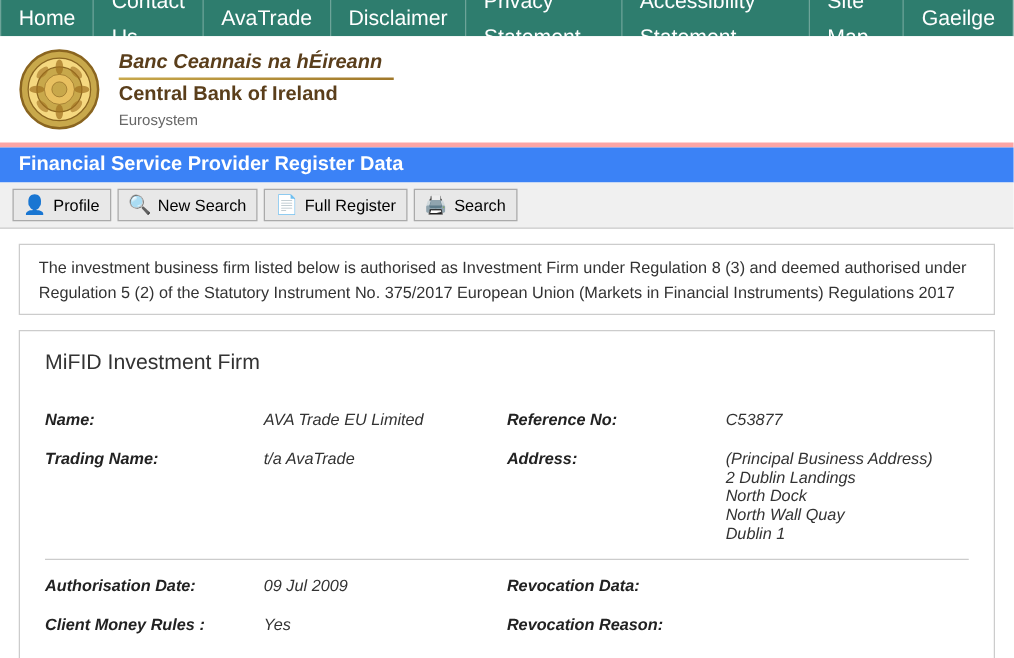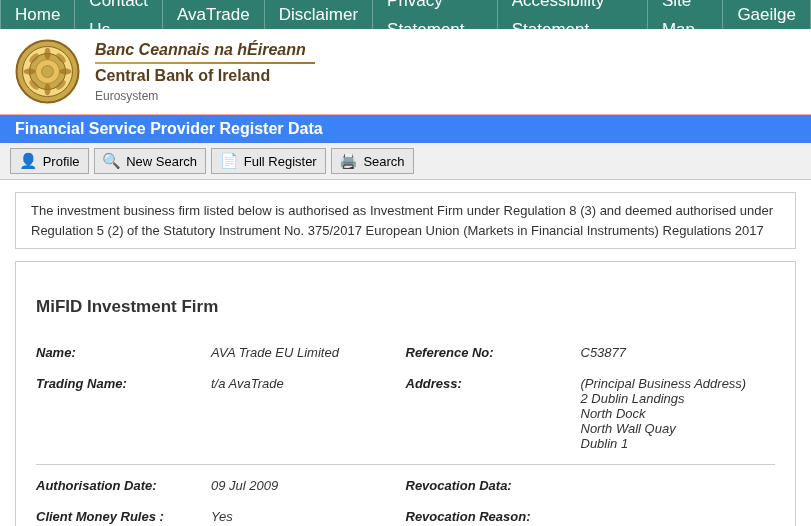--- a/index.html
+++ b/index.html
@@ -21,21 +21,21 @@
       border-right: 1px solid rgba(255,255,255,0.3);
     }
     .top-nav a:first-child { border-left: 1px solid rgba(255,255,255,0.3); }
 
     
     .header {
       display: flex;
       align-items: center;
       padding: 10px 15px;
       background: #fff;
-      border-bottom: 1px solid #fca5a5;
+      border-bottom: 4px solid #fca5a5;
     }
     .logo-circle {
       width: 65px;
       height: 65px;
       margin-right: 15px;
       flex-shrink: 0;
     }
     .header-text { display: flex; flex-direction: column; }
     .header-text .bank-name-ga { font-size: 16px; font-weight: bold; color: #5a3e1b; font-style: italic; }
     .header-text .bank-name-en { font-size: 16px; font-weight: bold; color: #5a3e1b; }
@@ -92,24 +92,23 @@
     }
 
     
     .main-content {
       margin: 10px 15px;
       border: 1px solid #ccc;
       padding: 15px 20px;
     }
     .section-title {
       font-size: 17px;
-      font-weight: bold;
+      font-weight: normal;
       color: #333;
       margin-bottom: 20px;
-      margin-top: 20px;
     }
     .fields-grid {
       display: grid;
       grid-template-columns: 170px 1fr 170px 1fr;
       gap: 0;
       font-style: italic;
     }
     .field-label {
       font-weight: bold;
       padding: 8px 5px 8px 0;

